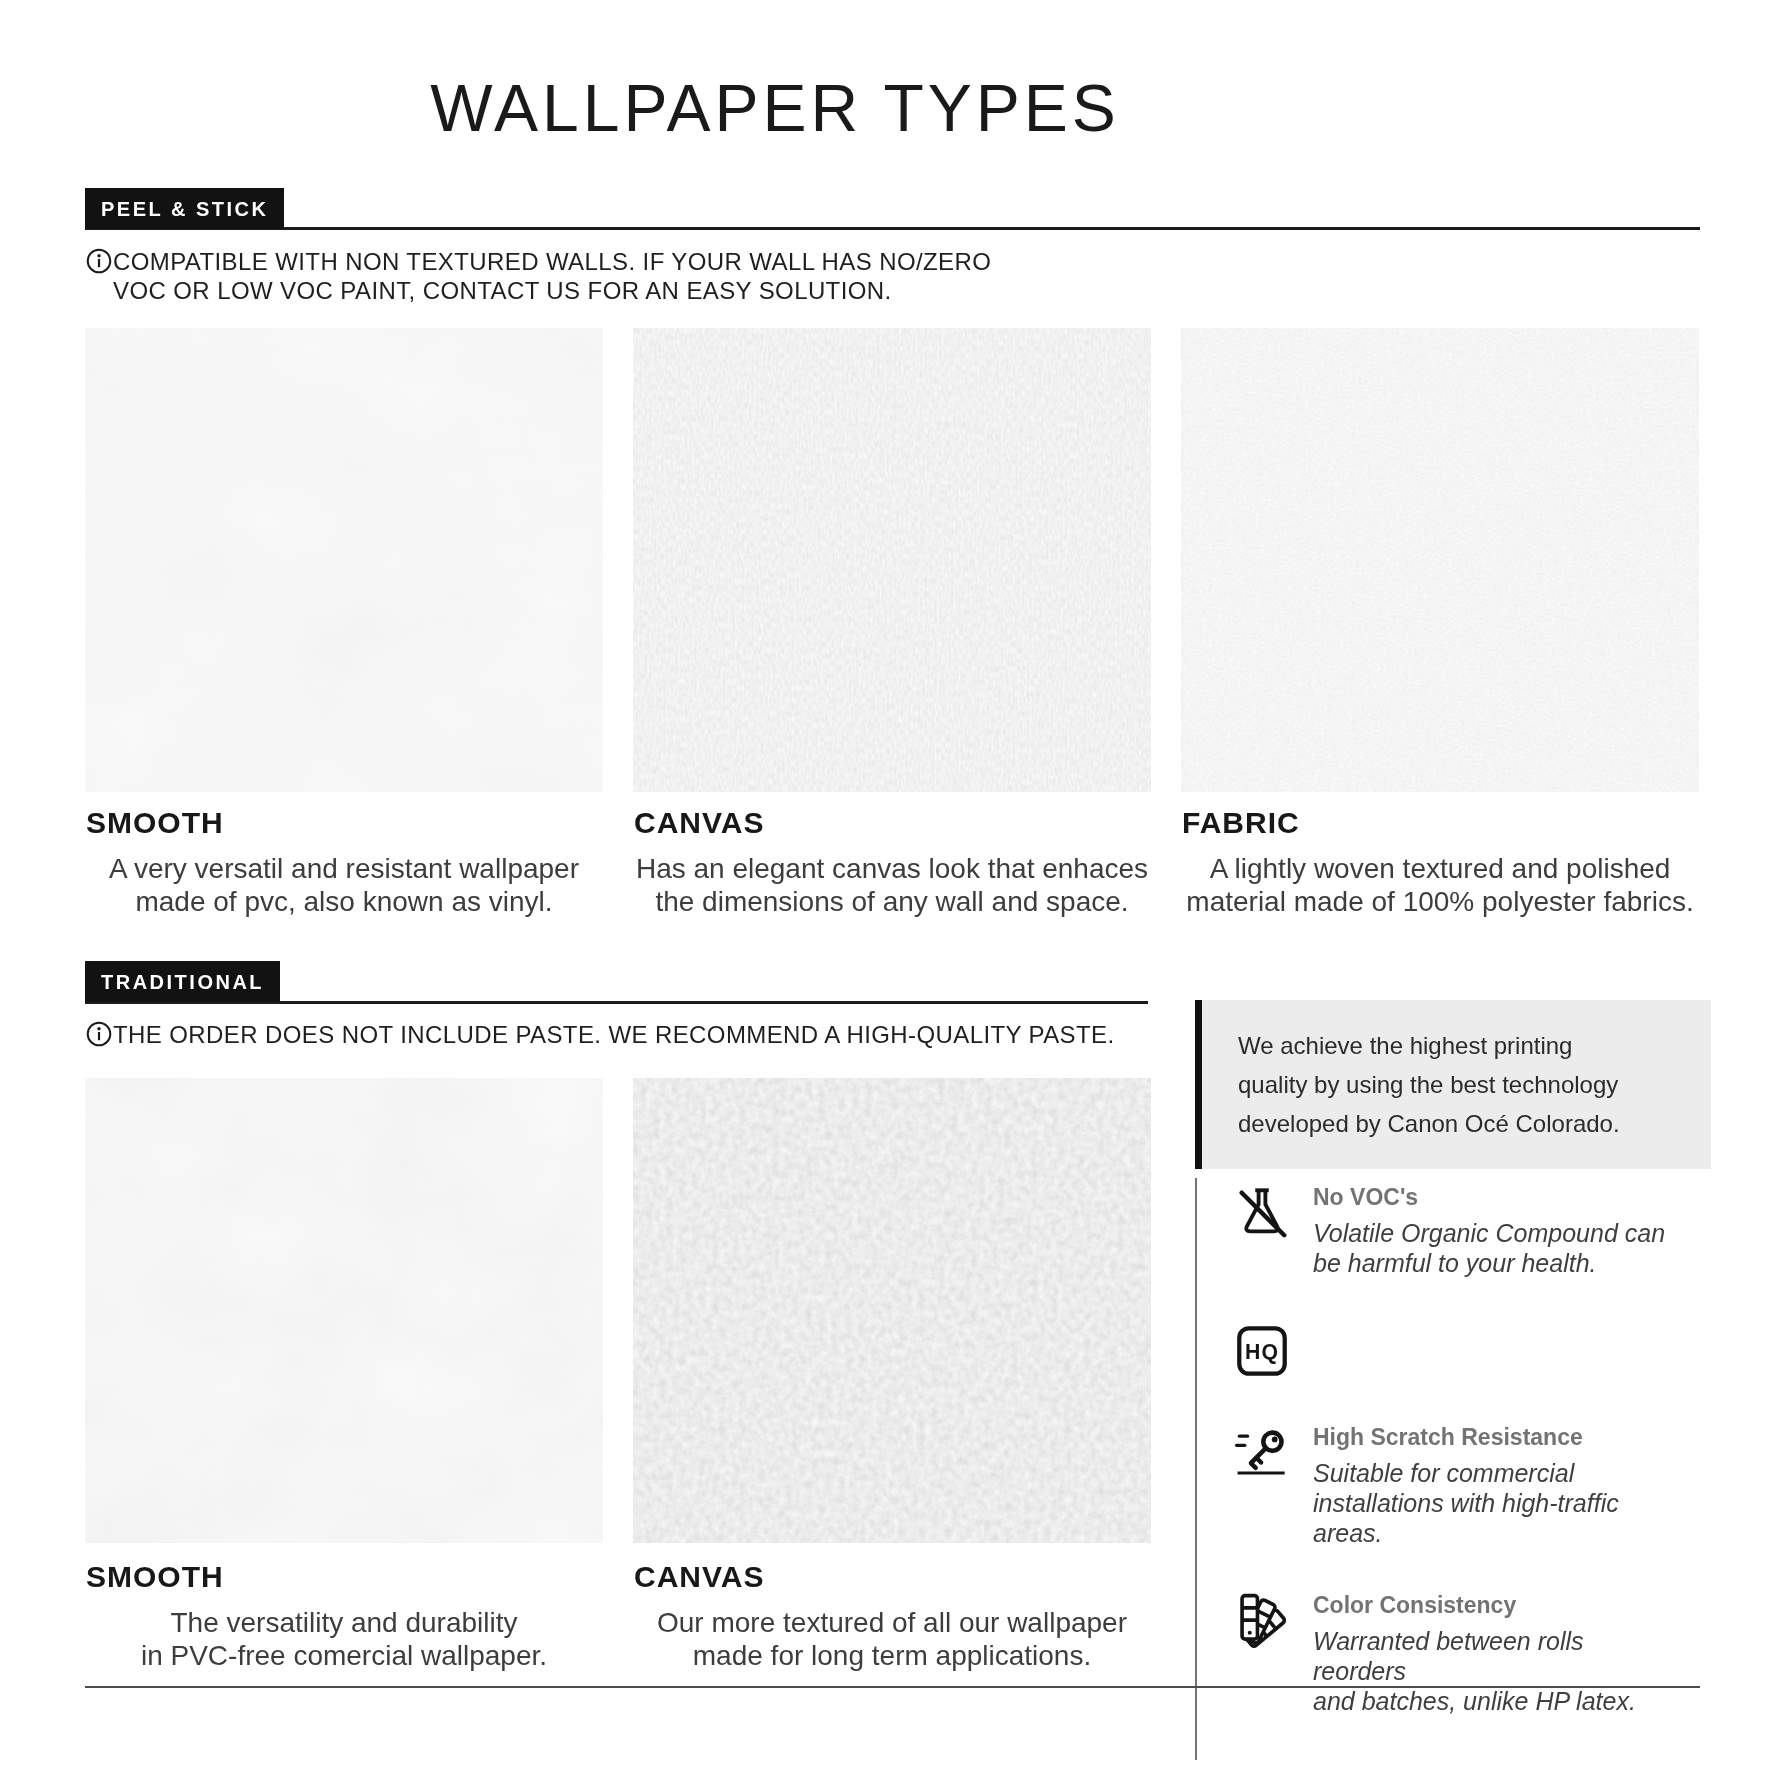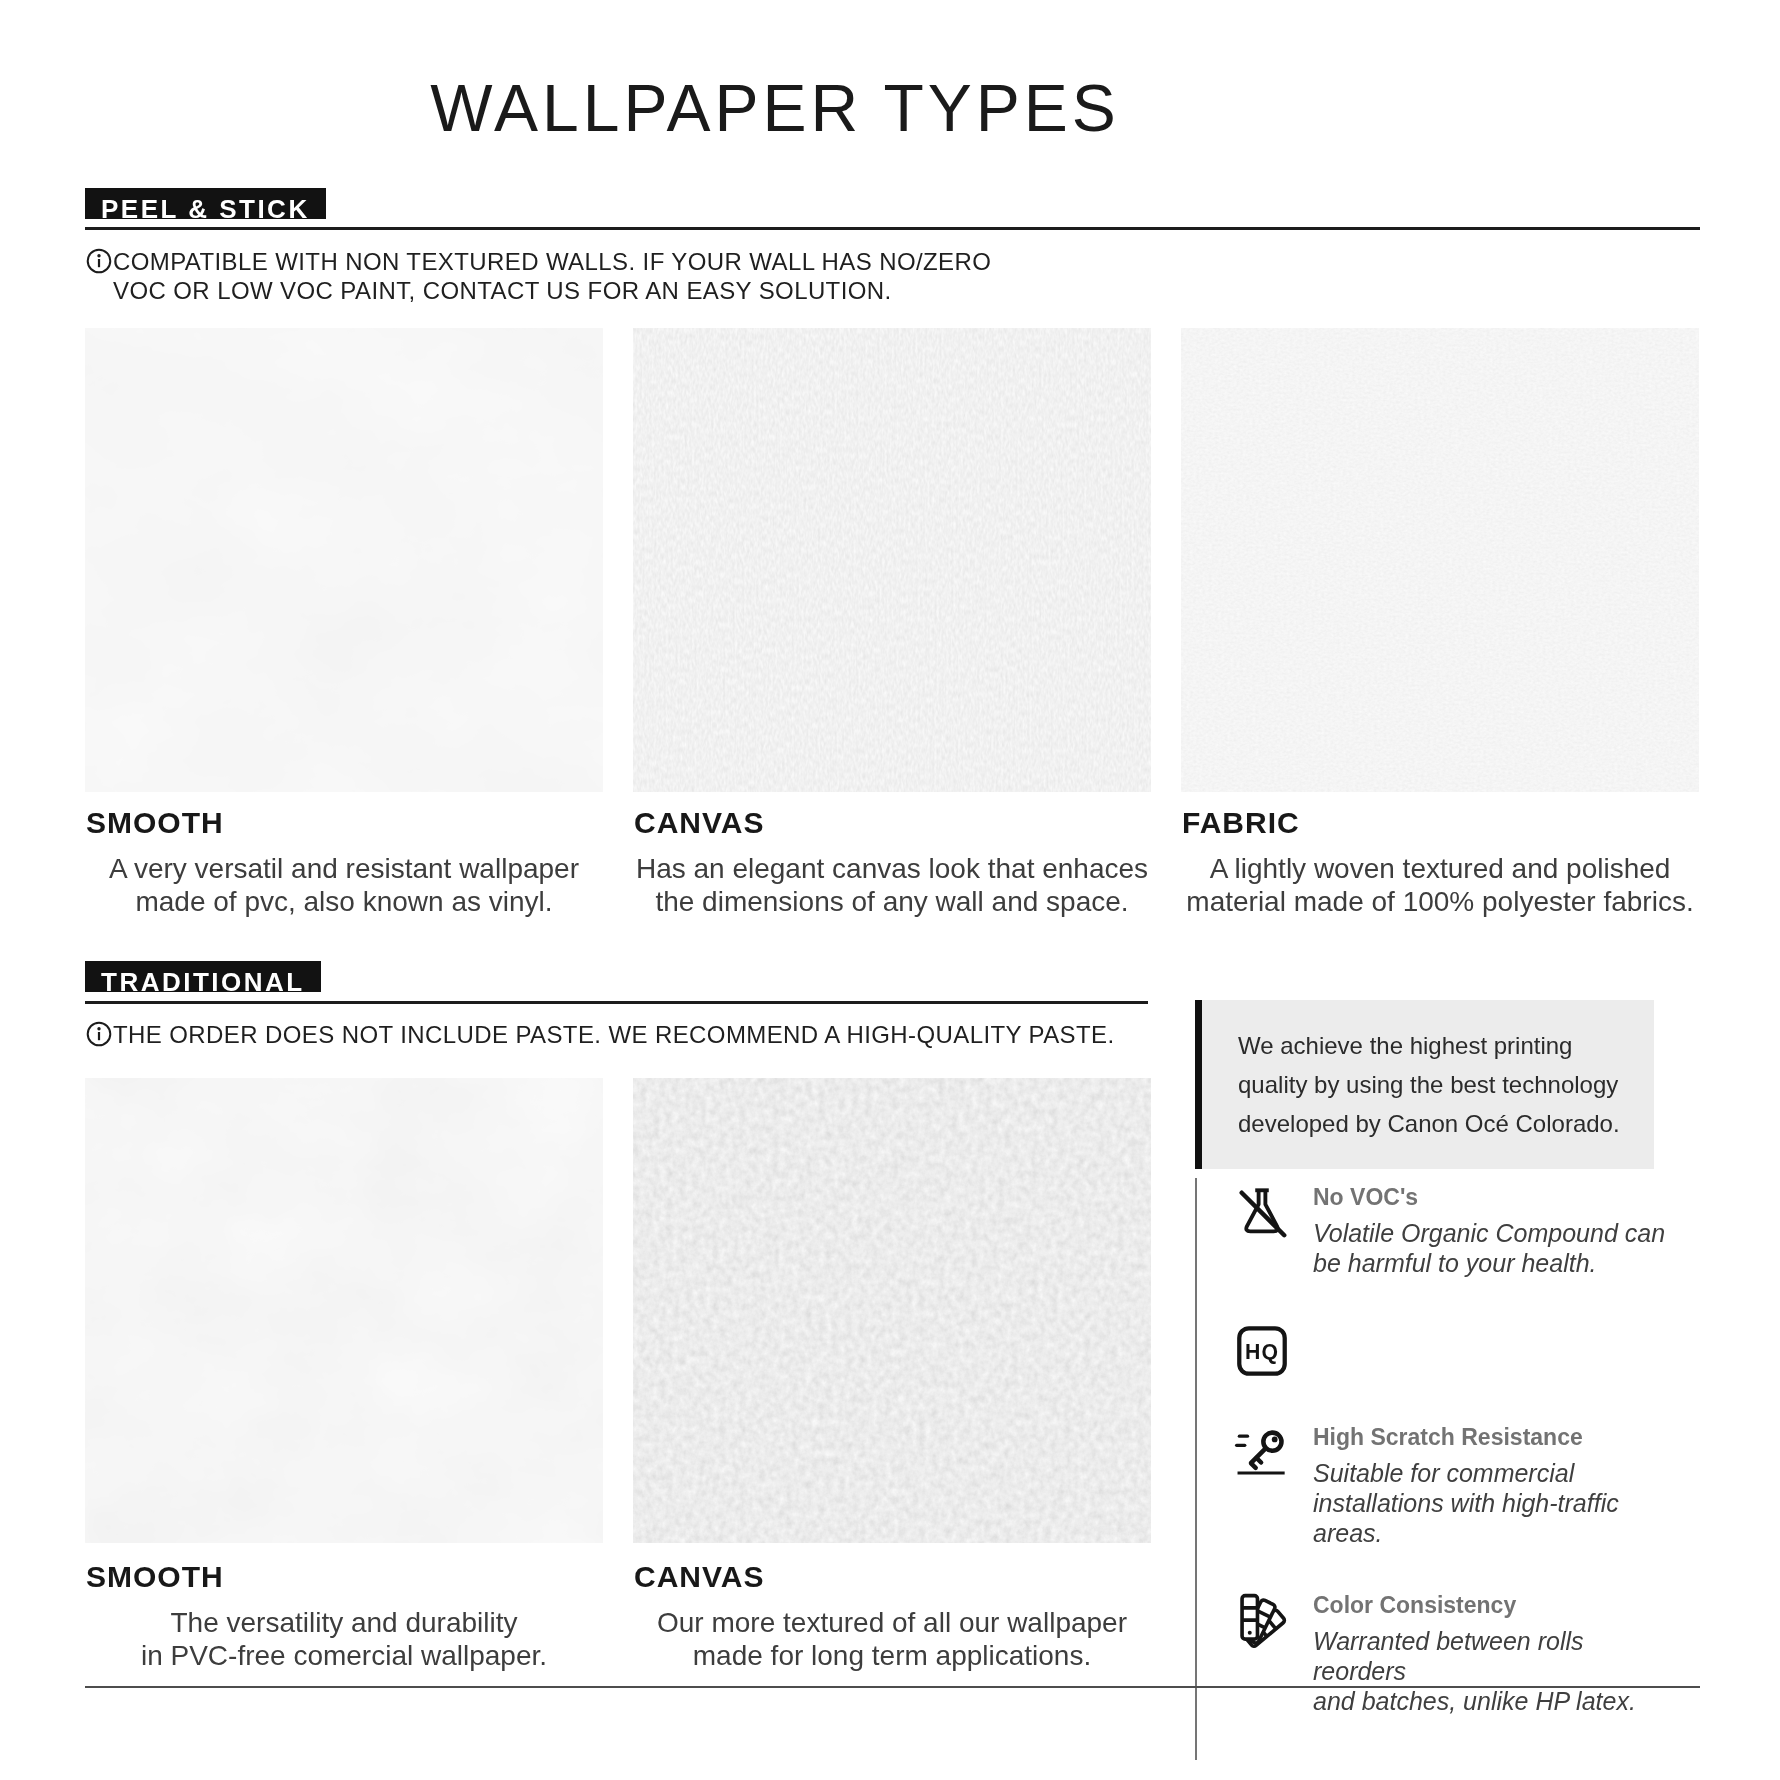--- a/index.html
+++ b/index.html
@@ -8,21 +8,21 @@
   .page { position:relative; width:1780px; height:1780px; background:#ffffff; overflow:hidden; color:#1c1c1c; }
 
   .title { position:absolute; top:70px; left:775px; transform:translateX(-50%);
            font-size:66px; font-weight:400; letter-spacing:4px; color:#1a1a1a; white-space:nowrap; }
 
   .rule { position:absolute; height:3px; background:#1c1c1c; }
   .rule-ps { left:85px; top:227px; width:1615px; }
   .rule-tr { left:85px; top:1001px; width:1063px; }
 
   .badge { position:absolute; background:#121212; color:#ffffff; font-weight:700;
-           font-size:26px; letter-spacing:2.5px; padding:0 16px; height:31px; line-height:42px; }
+           font-size:20px; letter-spacing:2.5px; padding:0 16px; height:41px; line-height:42px; }
   .badge-ps { left:85px; top:188px; }
   .badge-tr { left:85px; top:961px; }
 
   .note { position:absolute; display:flex; gap:1px; align-items:flex-start;
           font-size:24px; line-height:29px; letter-spacing:0.4px; color:#1f1f1f; }
   .note-ps { left:86px; top:247px; }
   .note-tr { left:86px; top:1020px; }
   .info-ic { flex:0 0 auto; width:26px; height:26px; margin-top:1px; }
   .info-ic svg { display:block; width:100%; height:100%; }
 
@@ -31,21 +31,21 @@
   .sw { position:absolute; top:328px; width:518px; height:464px; background:#f6f6f6; overflow:hidden; }
   .sw svg.tex { position:absolute; left:0; top:0; width:100%; height:100%; display:block; }
   .sw.row2 { top:1078px; height:465px; }
 
   .desc { position:absolute; width:516px; }
   .desc.row1 { top:806px; }
   .desc.row2 { top:1560px; }
   .desc h3 { font-size:30px; font-weight:700; letter-spacing:1px; color:#181818; margin-bottom:12px; }
   .desc p  { font-size:28px; line-height:33px; color:#3d3d3d;text-align:center; }
 
-  .callout { position:absolute; left:1195px; top:1000px; width:459px; background:#ececec;
+  .callout { position:absolute; left:1195px; top:1000px; width:516px; background:#ececec;
              border-left:7px solid #101010; padding:26px 20px 26px 36px; }
   .callout p { font-size:24px; line-height:39px; color:#2b2b2b; }
 
   .features { position:absolute; left:1195px; top:1178px; width:478px;
               border-left:2px solid #757575; padding:6px 0 0 36px; min-height:512px; }
   .feature { display:flex; gap:22px; margin-bottom:44px; }
   .fic { flex:0 0 auto; width:58px; height:58px; }
   .fic svg { width:100%; height:100%; display:block; }
   .ftx h4 { font-size:23px; font-weight:700; color:#737373; margin-bottom:7px; }
   .ftx p  { font-size:25px; line-height:30px; color:#3f3f3f;font-style:italic; }

